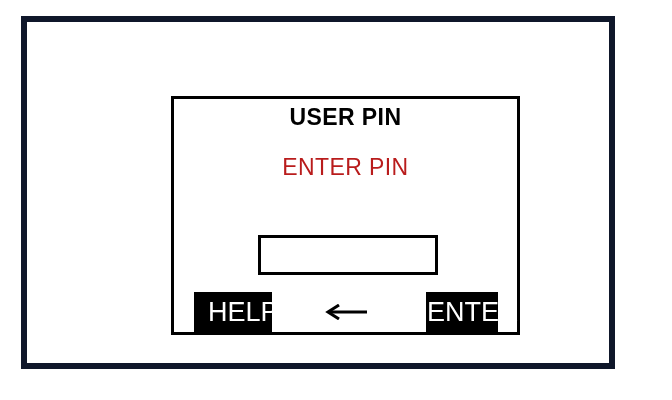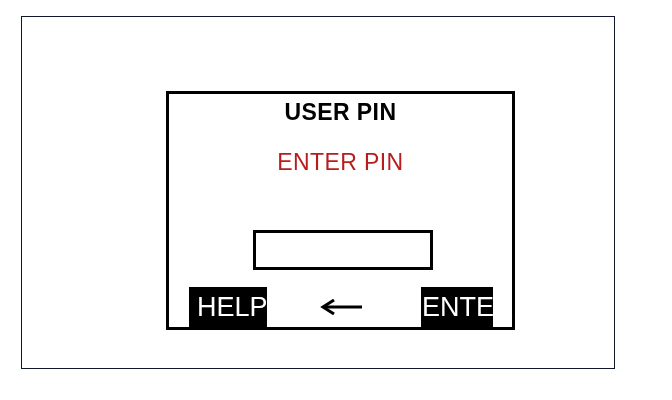--- a/index.html
+++ b/index.html
@@ -18,21 +18,21 @@
   }
 
   
   #outer-frame {
     position: absolute;
     left: 21px;
     top: 16px;
     width: 594px;
     height: 353px;
     box-sizing: border-box;
-    border: 1px solid #0f172a;
+    border: 6px solid #0f172a;
     background: #ffffff;
   }
 
   
   #screen-panel {
     position: absolute;
     left: 144px;
     top: 74px;
     width: 349px;
     height: 239px;
@@ -107,21 +107,21 @@
     line-height: 40px;
     letter-spacing: 0px;
     overflow: visible;
     white-space: nowrap;
   }
 
   #softkey-help {
     left: 20px;
     width: 78px;
     text-align: left;
-    padding-left: 8px;
+    padding-left: 14px;
     box-sizing: border-box;
   }
 
   #softkey-next {
     right: 19px;
     width: 72px;
     text-align: left;
     padding-left: 1px;
     box-sizing: border-box;
   }

